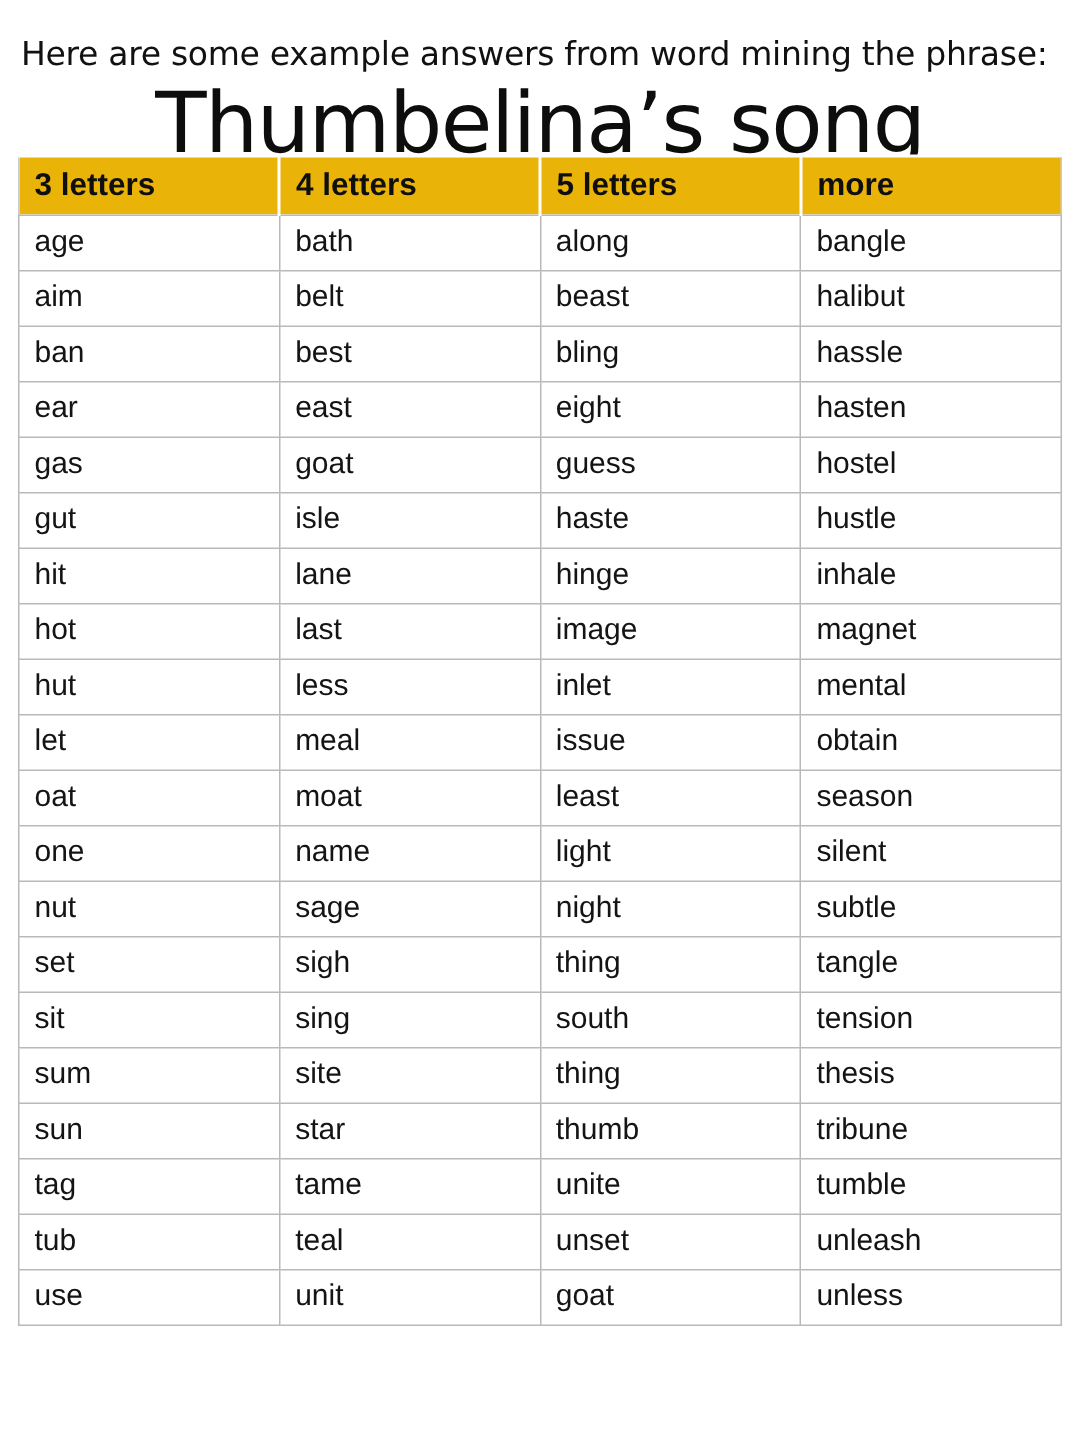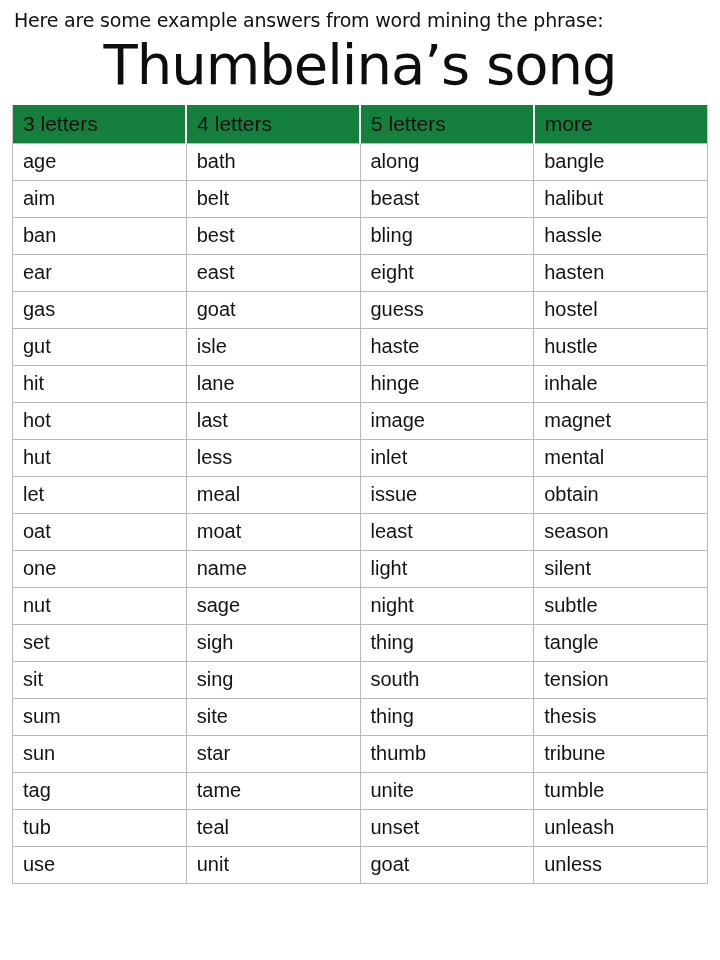--- a/index.html
+++ b/index.html
@@ -8,23 +8,23 @@
     height: 960px;
     background: #ffffff;
     font-family: "Liberation Sans", sans-serif;
     color: #1a1a1a;
     overflow: hidden;
   }
   .page { width: 720px; height: 960px; position: relative; }
 
   .intro {
     font-family: "DejaVu Sans", sans-serif;
-    font-size: 19px;
+    font-size: 22px;
     letter-spacing: -0.2px;
-    padding: 9px 0 0 14px;
+    padding: 24px 0 0 14px;
     color: #111111;
     white-space: nowrap;
   }
 
   .title {
     font-family: "DejaVu Sans", sans-serif;
     font-size: 56px;
     text-align: center;
     color: #0d0d0d;
     margin-top: 3px;
@@ -34,25 +34,25 @@
 
   table.word-table {
     position: absolute;
     left: 12px;
     top: 103px;
     width: 696px;
     border-collapse: collapse;
     table-layout: fixed;
   }
   .word-table th {
-    background: #15803d;
+    background: #eab308;
     border: 2px solid #ffffff;
     border-bottom: 1px solid #b9b9b9;
     font-size: 21px;
-    font-weight: normal;
+    font-weight: bold;
     text-align: left;
     color: #0f0f0f;
     height: 39px;
     padding: 0 0 0 10px;
   }
   .word-table th:first-child { border-left: 1px solid #cccccc; }
   .word-table th:last-child  { border-right: 1px solid #cccccc; }
   .word-table td {
     border: 1px solid #b9b9b9;
     font-size: 20px;

